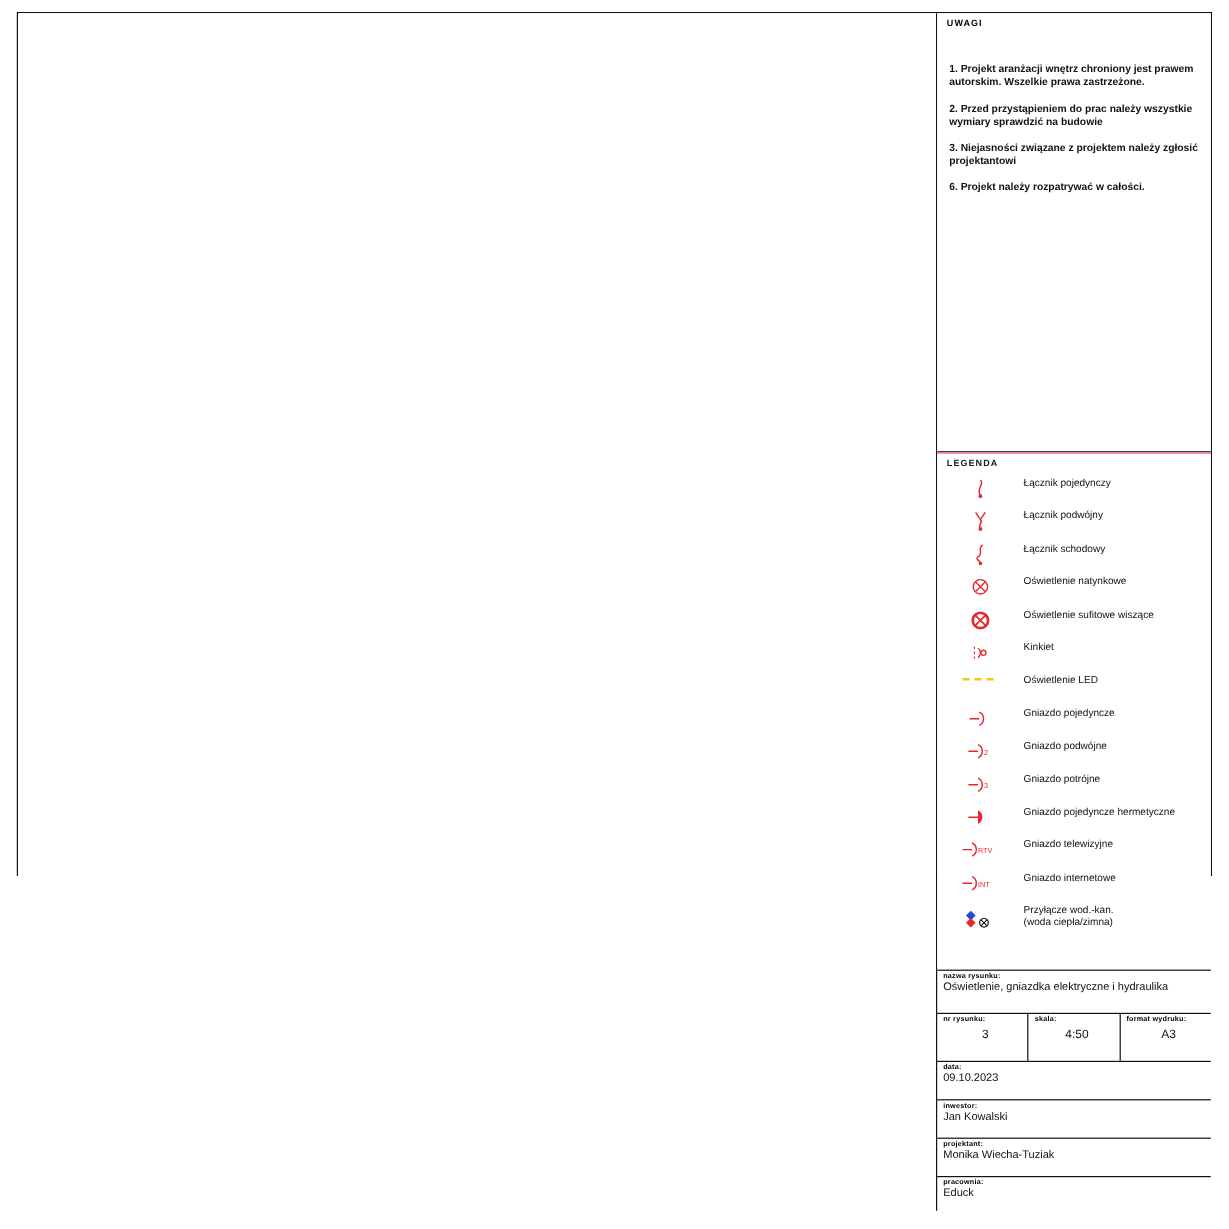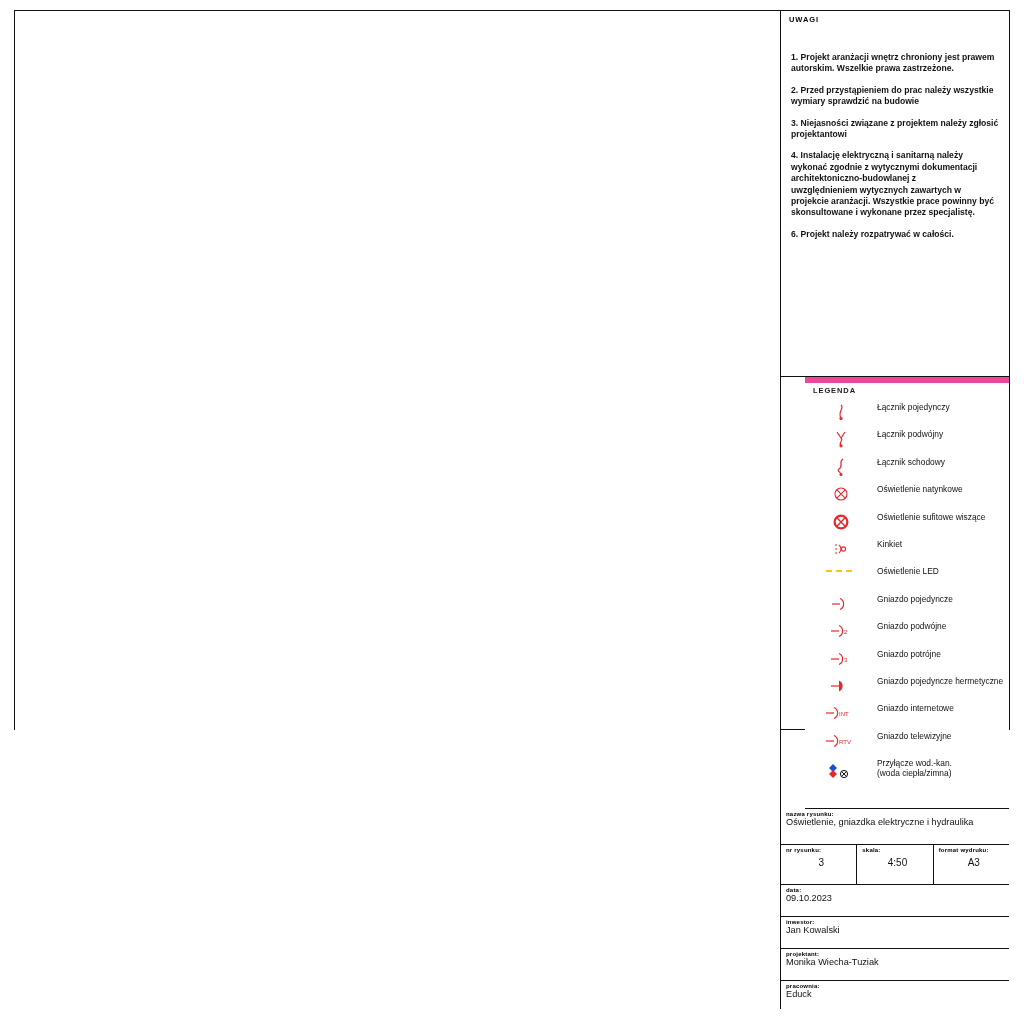--- a/index.html
+++ b/index.html
@@ -76,22 +76,21 @@
     line-height: 11.4px;
     color: #111;
     margin-bottom: 10px;
     white-space: pre-line;
   }
 
   
   #legend-panel {
     height: 432px;
     position: relative;
-    border-top: 6px solid #ec4899;
-    margin-left: 24px;
+    border-top: 1px solid #ec4899;
   }
   #legend-title {
     font-size: 7.5px;
     font-weight: bold;
     letter-spacing: 0.9px;
     padding: 3px 0 0 8px;
   }
   #legend-list {
     padding: 7px 0 0 0;
   }
@@ -167,22 +166,20 @@
   <div id="drawing-area"></div>
 
   <div id="right-column">
 
     <div class="panel" id="notes-panel">
       <div class="panel-title">UWAGI</div>
       <div id="notes-list">
         <div class="note-item">1. Projekt aranżacji wnętrz chroniony jest prawem autorskim. Wszelkie prawa zastrzeżone.</div>
         <div class="note-item">2. Przed przystąpieniem do prac należy wszystkie wymiary sprawdzić na budowie</div>
         <div class="note-item">3. Niejasności związane z projektem należy zgłosić projektantowi</div>
-        <div class="note-item">4. Instalację elektryczną i sanitarną należy wykonać zgodnie z wytycznymi dokumentacji architektoniczno-budowlanej z
-uwzględnieniem wytycznych zawartych w projekcie aranżacji. Wszystkie prace powinny być skonsultowane i wykonane przez specjalistę.</div>
         <div class="note-item">6. Projekt należy rozpatrywać w całości.</div>
       </div>
     </div>
 
     <div class="panel" id="legend-panel">
       <div id="legend-title">LEGENDA</div>
       <div id="legend-list">
 
         <div class="legend-row">
           <span class="legend-sym">
@@ -297,35 +294,35 @@
           </span>
           <span class="legend-label">Gniazdo pojedyncze hermetyczne</span>
         </div>
 
 
         <div class="legend-row">
           <span class="legend-sym">
             <svg width="34" height="20" viewBox="0 0 34 20">
               <path d="M2 10 L10 10" stroke="#e8262d" stroke-width="1.2"></path>
               <path d="M10 4.5 A6 6 0 0 1 10 15.5" stroke="#e8262d" stroke-width="1.2" fill="none"></path>
-              <text x="15" y="13" font-size="6" fill="#e8262d" font-family="Liberation Sans, sans-serif">INT</text>
-            </svg>
-          </span>
-          <span class="legend-label">Gniazdo internetowe</span>
+              <text x="15" y="13" font-size="6" fill="#e8262d" font-family="Liberation Sans, sans-serif">RTV</text>
+            </svg>
+          </span>
+          <span class="legend-label">Gniazdo telewizyjne</span>
         </div>
 
         <div class="legend-row">
           <span class="legend-sym">
             <svg width="34" height="20" viewBox="0 0 34 20">
               <path d="M2 10 L10 10" stroke="#e8262d" stroke-width="1.2"></path>
               <path d="M10 4.5 A6 6 0 0 1 10 15.5" stroke="#e8262d" stroke-width="1.2" fill="none"></path>
-              <text x="15" y="13" font-size="6" fill="#e8262d" font-family="Liberation Sans, sans-serif">RTV</text>
-            </svg>
-          </span>
-          <span class="legend-label">Gniazdo telewizyjne</span>
+              <text x="15" y="13" font-size="6" fill="#e8262d" font-family="Liberation Sans, sans-serif">INT</text>
+            </svg>
+          </span>
+          <span class="legend-label">Gniazdo internetowe</span>
         </div>
 
         <div class="legend-row tall">
           <span class="legend-sym">
             <svg width="34" height="26" viewBox="0 0 34 26">
               <path d="M9 6 L13 10 L9 14 L5 10 Z" fill="#1c4fd8"></path>
               <path d="M9 12 L13 16 L9 20 L5 16 Z" fill="#e8262d"></path>
               <circle cx="20" cy="16" r="3.6" stroke="#111" stroke-width="1" fill="none"></circle>
               <path d="M17.5 13.5 L22.5 18.5 M22.5 13.5 L17.5 18.5" stroke="#111" stroke-width="1"></path>
             </svg>

